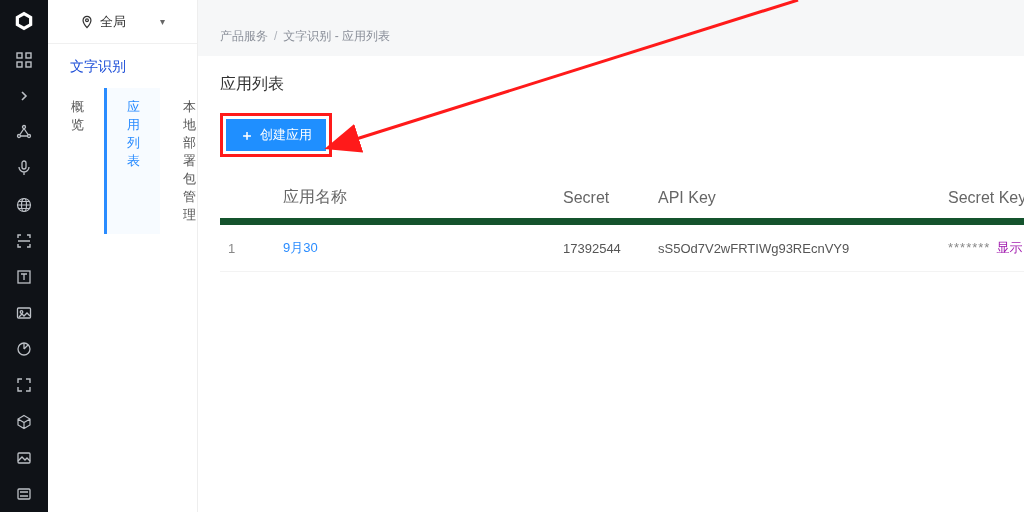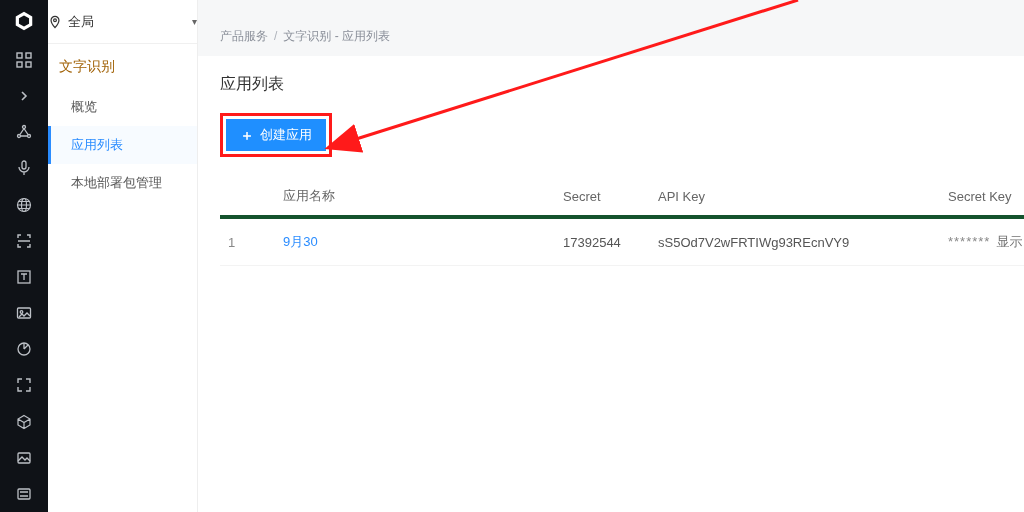--- a/index.html
+++ b/index.html
@@ -7,46 +7,46 @@
   .app { display: flex; width: 100%; height: 100%; }
 
   
   .rail { width: 48px; background: #0f1217; display: flex; flex-direction: column; align-items: center; padding-top: 0; }
   .rail .logo { width: 48px; height: 44px; display: flex; align-items: center; justify-content: center; }
   .rail .ritem { width: 48px; height: 38px; display: flex; align-items: center; justify-content: center; color: #cfd3d9; opacity: 0.9; }
   .rail .ritem svg, .rail .logo svg { display:block; }
 
   
   .col2 { width: 150px; background: #fff; border-right: 1px solid #eee; display: flex; flex-direction: column; }
-  .scopebar { height: 44px; display: flex; align-items: center; padding: 0 0; gap: 6px; font-size: 13px; color: #333; border-bottom: 1px solid #f0f0f0; }
+  .scopebar { height: 44px; display: flex; align-items: center; padding: 0 32px; gap: 6px; font-size: 13px; color: #333; border-bottom: 1px solid #f0f0f0; }
   .scopebar .pin { width: 14px; height: 14px; }
   .scopebar .caret { margin-left: auto; font-size: 10px; color: #666; }
-  .section-title { padding: 14px 11px 12px; font-size: 14px; color: #a16207; }
-  .navlist { display: flex; flex-direction: column; }
+  .section-title { padding: 14px 22px 12px; font-size: 14px; color: #1d4ed8; }
+  .navlist { display: flex; }
   .navitem { padding: 10px 20px; font-size: 13px; color: #555; cursor: pointer; border-left: 3px solid transparent; }
   .navitem.active { color: #2a8cff; border-left-color: #2a8cff; background: #f7fbff; }
 
   
   .main { flex: 1; background: #f6f7f8; display: flex; flex-direction: column; position: relative; min-width: 0; }
   .crumbs { height: 40px; display: flex; align-items: center; padding: 0 22px; font-size: 12px; color: #8a8f99; margin-top: 16px; }
   .crumbs .sep { margin: 0 6px; color: #aeb3bb; }
   .panel { margin: 0 0 0 0; background: #fff; flex: 1; padding: 18px 22px; min-width: 0; }
   .panel-title { font-size: 16px; color: #333; margin-bottom: 18px; }
 
   .create-wrap { display: inline-block; border: 3px solid #ff1a1a; padding: 3px; }
   .create-btn { background: #1f8fff; color: #fff; border: none; padding: 7px 14px; font-size: 13px; display: inline-flex; align-items: center; gap: 6px; cursor: pointer; }
   .create-btn .plus { font-weight: bold; font-size: 14px; line-height: 1; }
 
   table { width: 100%; margin-top: 20px; border-collapse: collapse; table-layout: fixed; }
-  th { text-align: left; font-weight: normal; color: #666; font-size: 13px; padding: 10px 8px; border-bottom: 4px solid #14532d; }
+  th { text-align: left; font-weight: normal; color: #666; font-size: 16px; padding: 10px 8px; border-bottom: 7px solid #14532d; }
   td { padding: 14px 8px; font-size: 13px; color: #555; border-bottom: 1px solid #f3f3f3; white-space: nowrap; overflow: hidden; text-overflow: ellipsis; }
   td.idx { color: #888; }
   td .linkish { color: #2a8cff; cursor: pointer; }
   td .mask { color: #888; letter-spacing: 1px; margin-right: 6px; }
-  td .show { color: #737373; cursor: pointer; text-align: right; }
+  td .show { color: #a21caf; cursor: pointer; text-align: right; }
 
   col.c-idx { width: 55px; }
   col.c-name { width: 280px; }
   col.c-appid { width: 95px; }
   col.c-apikey { width: 290px; }
   col.c-secret { width: 100px; }
 
   
   .annot { position: absolute; pointer-events: none; }
 </style>

